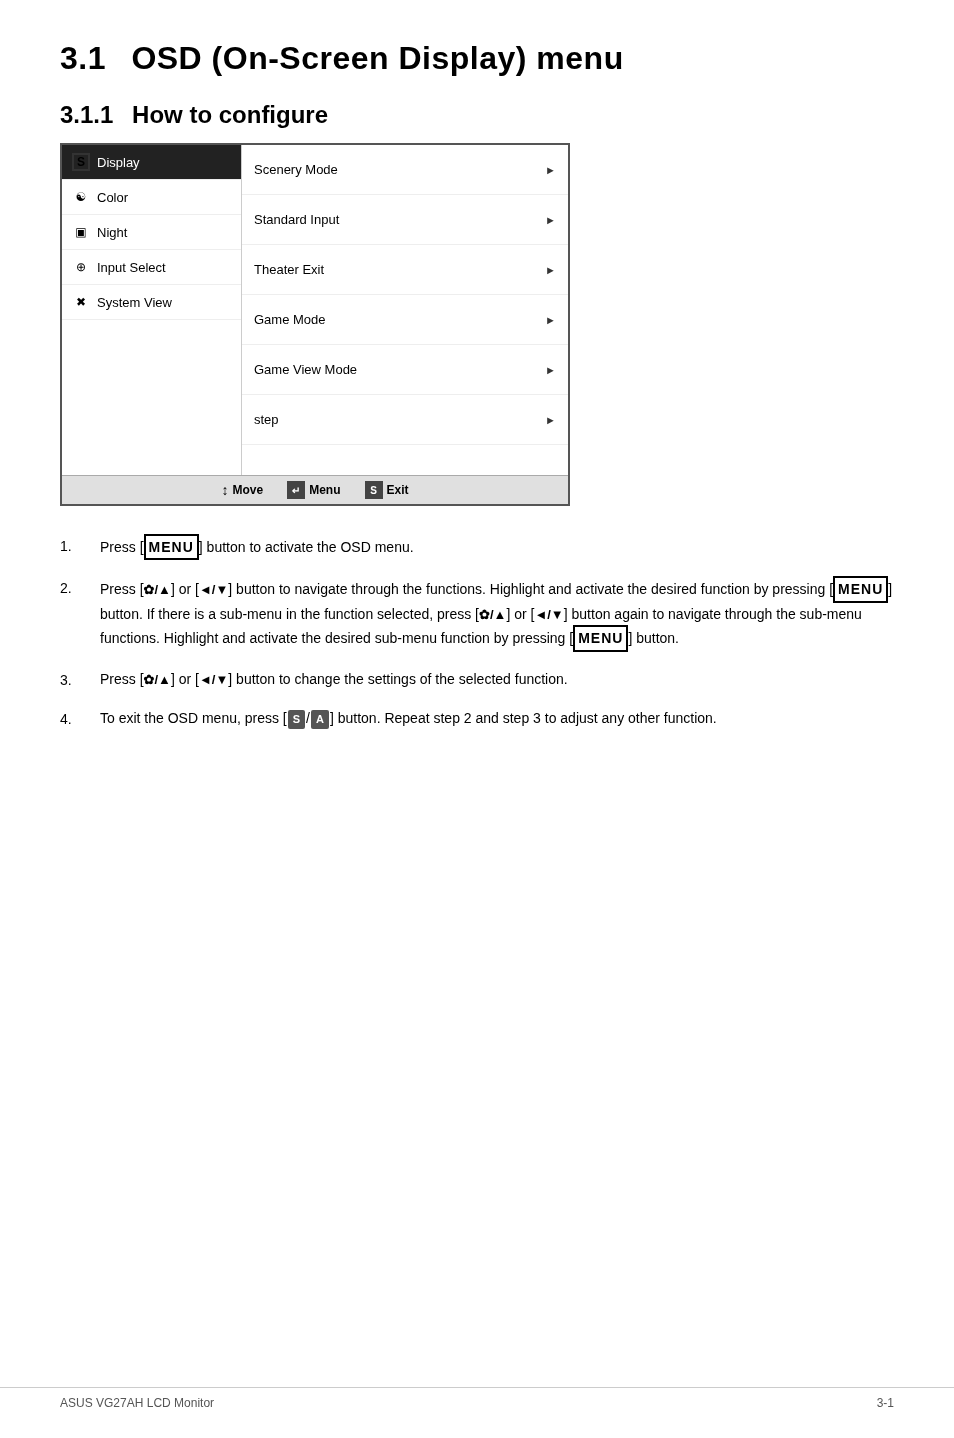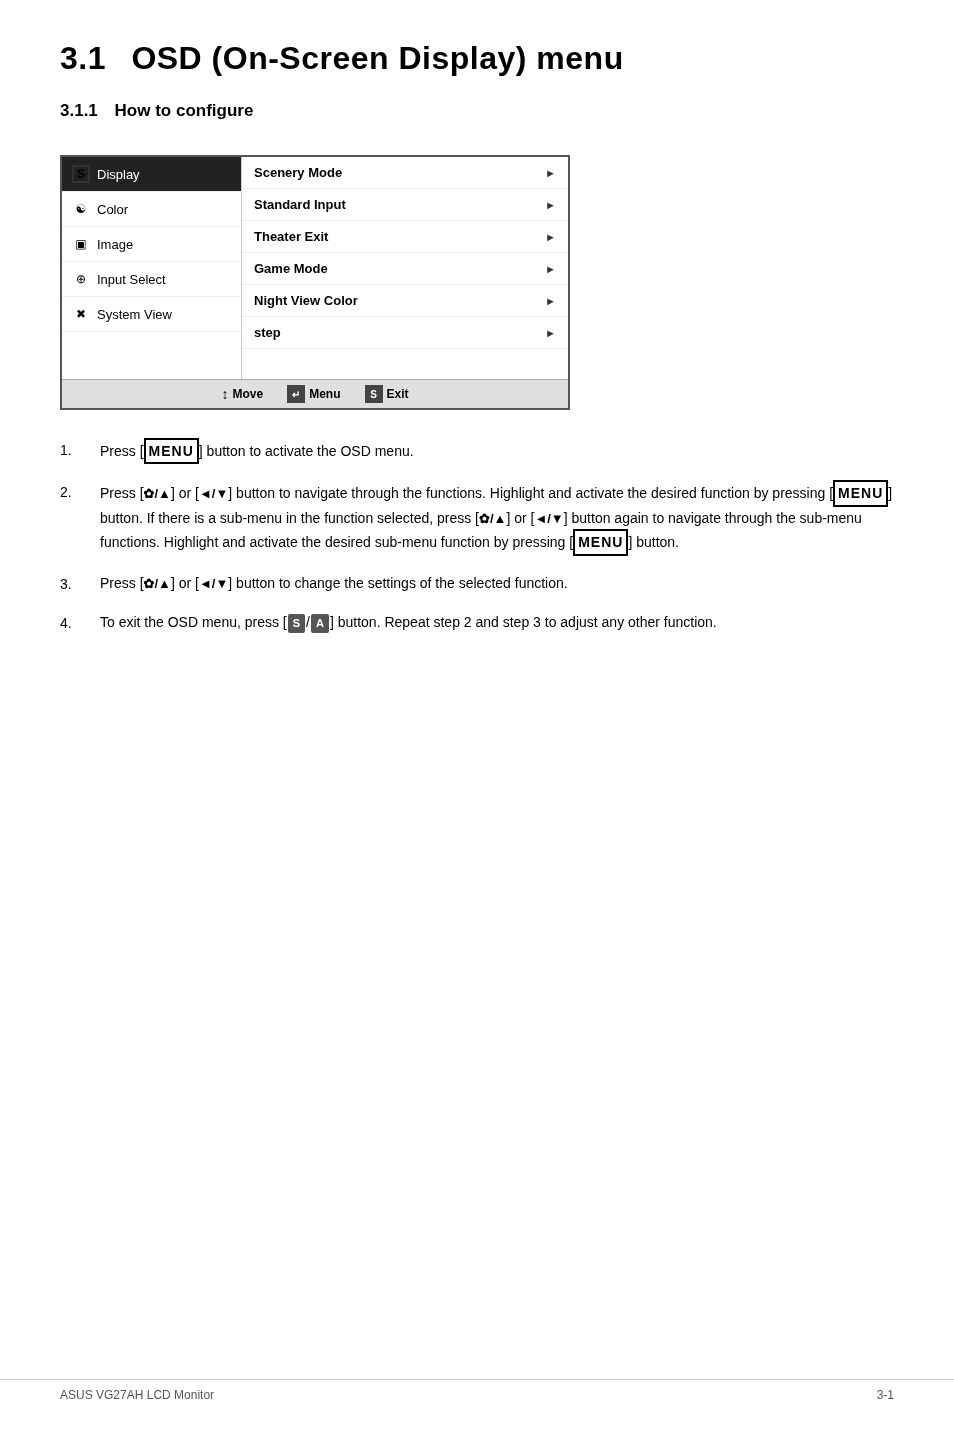--- a/index.html
+++ b/index.html
@@ -17,23 +17,23 @@
       font-weight: 900;
       margin-bottom: 24px;
       letter-spacing: 0.5px;
     }
     .page-title .section-num {
       font-weight: 900;
       margin-right: 16px;
     }
 
     .subtitle {
-      font-size: 17px;
-      font-weight: 700;
-      margin-bottom: 34px;
+      font-size: 24px;
+      font-weight: 700;
+      margin-bottom: 14px;
     }
     .subtitle .sub-num {
       font-weight: 700;
       margin-right: 12px;
     }
 
     
     .osd-container {
       border: 2px solid #555;
       width: 510px;
@@ -84,27 +84,27 @@
     .osd-menu-item .item-icon {
       width: 18px;
       height: 18px;
       display: inline-flex;
       align-items: center;
       justify-content: center;
       font-size: 12px;
       flex-shrink: 0;
     }
     .osd-right-item {
-      padding: 8px 12px;
+      padding: 17px 12px;
       font-size: 13px;
       display: flex;
       align-items: center;
       justify-content: space-between;
       border-bottom: 1px solid #eee;
-      font-weight: 700;
+      font-weight: 400;
     }
     .osd-right-item .arrow {
       font-size: 11px;
       color: #333;
     }
     .osd-footer {
       background: #e0e0e0;
       border-top: 1px solid #aaa;
       padding: 5px 10px;
       display: flex;
@@ -180,21 +180,21 @@
       vertical-align: middle;
     }
 
     .page-footer {
       position: fixed;
       bottom: 24px;
       left: 0;
       width: 954px;
       display: flex;
       justify-content: space-between;
-      padding: 12px 60px;
+      padding: 4px 60px;
       font-size: 12px;
       color: #555;
       border-top: 1px solid #ccc;
       padding-top: 8px;
     }
 
     
     .icon-s {
       width: 18px; height: 18px;
       border: 2px solid #333;
@@ -241,21 +241,21 @@
         <span>Display</span>
       </div>
 
       <div class="osd-menu-item">
         <span class="item-icon icon-color">☯</span>
         <span>Color</span>
       </div>
 
       <div class="osd-menu-item">
         <span class="item-icon icon-image">▣</span>
-        <span>Image</span>
+        <span>Night</span>
       </div>
 
       <div class="osd-menu-item">
         <span class="item-icon icon-input">⊕</span>
         <span>Input Select</span>
       </div>
 
       <div class="osd-menu-item">
         <span class="item-icon icon-system">✖</span>
         <span>System View</span>
@@ -273,21 +273,21 @@
       </div>
       <div class="osd-right-item">
         <span>Theater Exit</span>
         <span class="arrow">►</span>
       </div>
       <div class="osd-right-item">
         <span>Game Mode</span>
         <span class="arrow">►</span>
       </div>
       <div class="osd-right-item">
-        <span>Night View Color</span>
+        <span>Game View Mode</span>
         <span class="arrow">►</span>
       </div>
       <div class="osd-right-item">
         <span>step</span>
         <span class="arrow">►</span>
       </div>
 
       <div style="height: 30px;"></div>
     </div>
   </div>

